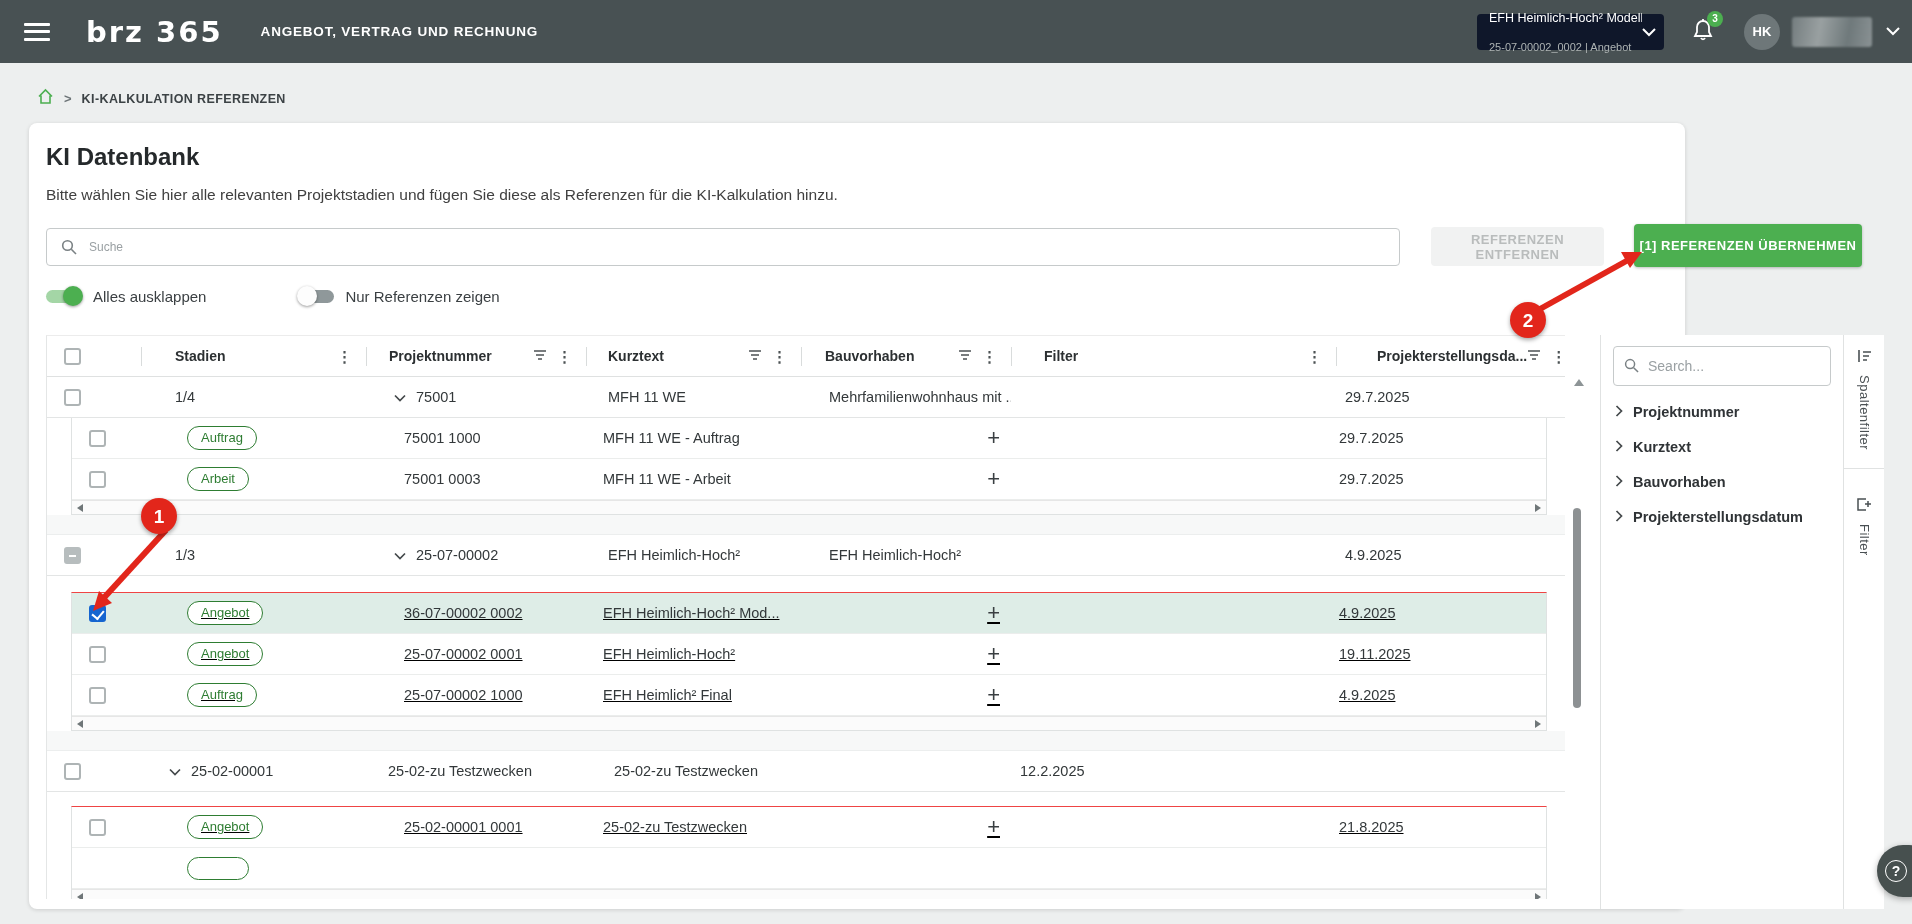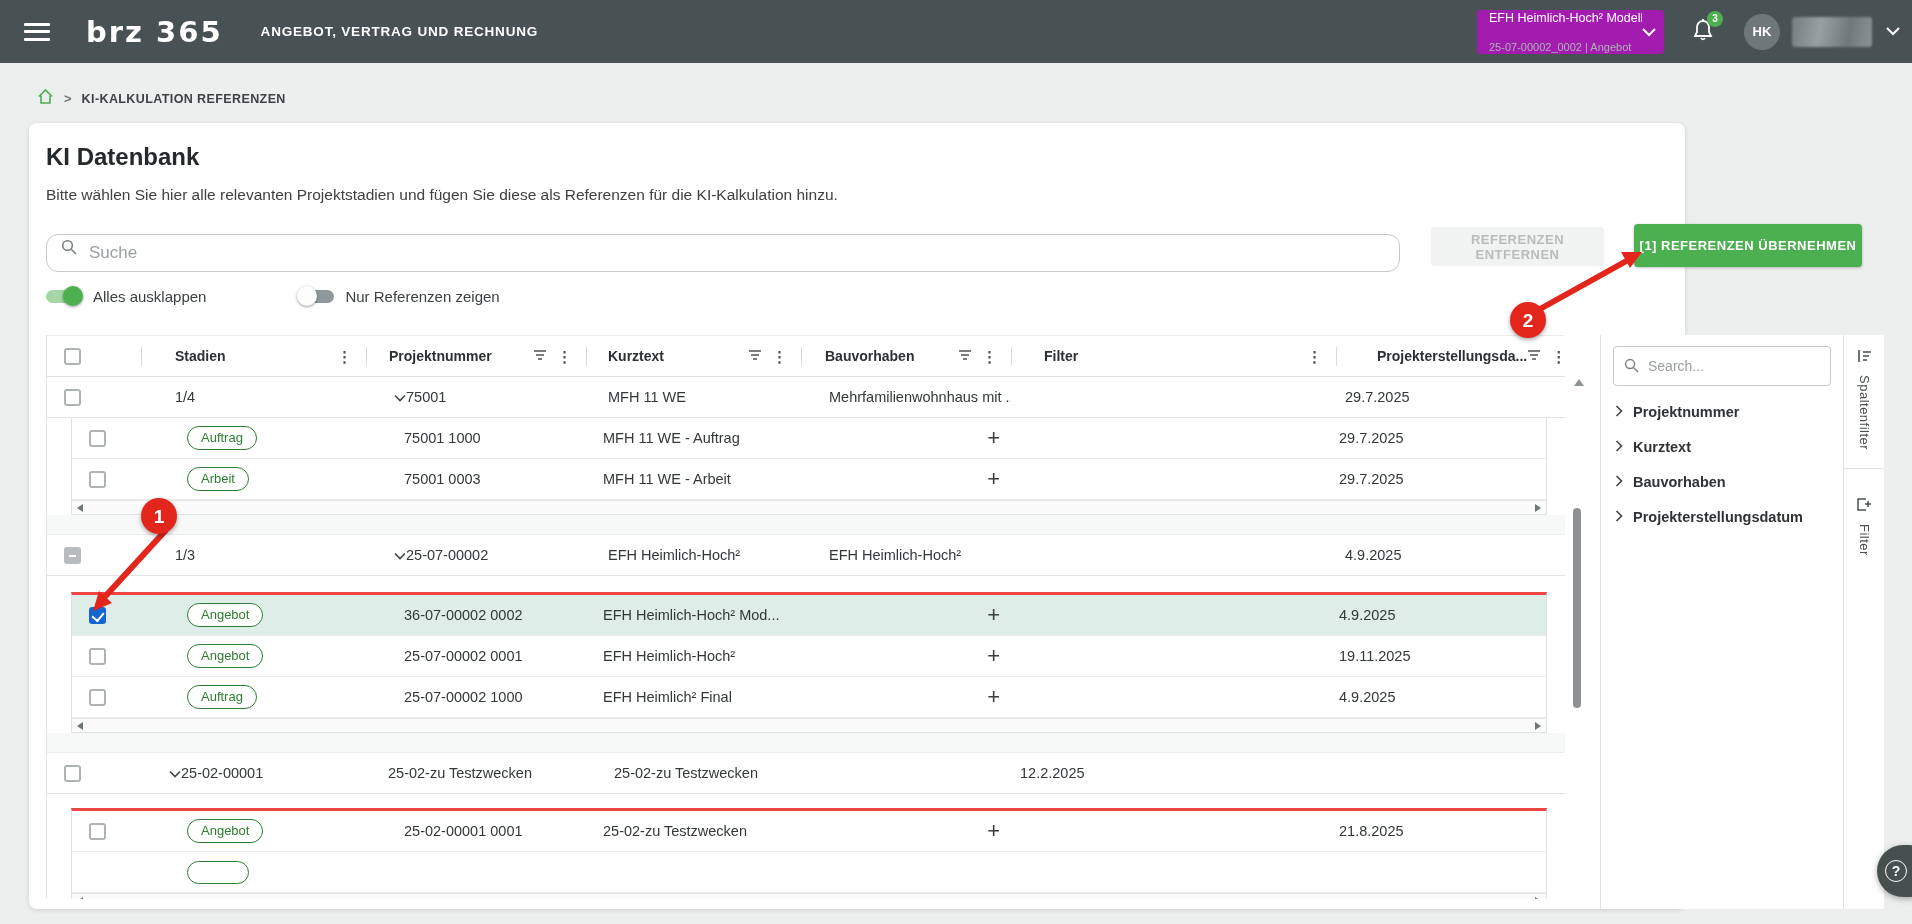--- a/index.html
+++ b/index.html
@@ -10,21 +10,21 @@
   
   .topbar { position:absolute; left:0; top:0; width:1912px; height:63px;
     background:#485153; display:flex; align-items:center; z-index:5; }
   .hamburger { width:26px; height:18px; margin-left:24px; display:flex; flex-direction:column;
     justify-content:space-between; cursor:pointer; }
   .hamburger span { display:block; height:3px; background:#fff; border-radius:1px; }
   .logo { color:#fff; font-size:29px; font-weight:800; letter-spacing:2px; margin-left:36px;
     font-family:"DejaVu Sans", sans-serif; }
   .app-title { color:#fff; font-size:13.5px; font-weight:700; letter-spacing:.8px; margin-left:38px; }
   .tb-spacer { flex:1; }
-  .proj-select { width:187px; height:44px; background:#a21caf; border-radius:4px; display:flex;
+  .proj-select { width:187px; height:36px; background:#0f172a; border-radius:4px; display:flex;
     align-items:center; padding:0 8px 0 12px; cursor:pointer; margin-right:28px; }
   .proj-select .txt { flex:1; overflow:hidden; }
   .proj-title { color:#fff; font-size:12.5px; white-space:nowrap; }
   .proj-sub { color:#aeb4b4; font-size:11px; margin-top:16px; white-space:nowrap; }
   .bell-wrap { position:relative; margin-right:30px; cursor:pointer; }
   .bell-badge { position:absolute; top:-7px; right:-9px; min-width:16px; height:16px; border-radius:8px;
     background:#4caf50; color:#fff; font-size:10px; font-weight:700; display:flex; align-items:center;
     justify-content:center; padding:0 3px; }
   .avatar { width:36px; height:36px; border-radius:50%; background:#6e7779; color:#fff; font-size:13px;
     font-weight:700; display:flex; align-items:center; justify-content:center; margin-right:12px; cursor:pointer; }
@@ -37,22 +37,22 @@
   .crumb-sep { color:#6d7477; font-size:13px; font-weight:700; }
   .crumb-text { color:#3c4245; font-size:12.5px; font-weight:700; letter-spacing:.4px; }
 
   
   .card { position:absolute; left:29px; top:123px; width:1656px; height:786px; background:#fff;
     border-radius:8px; box-shadow:0 1px 4px rgba(0,0,0,.14); }
   .page-title { position:absolute; left:17px; top:20px; font-size:24px; font-weight:700; color:#25292b; }
   .page-desc { position:absolute; left:17px; top:63px; font-size:15.5px; color:#404040; }
 
   .search-wrap { position:absolute; left:17px; top:105px; width:1354px; height:38px; }
-  .search-wrap input { width:100%; height:100%; border:1px solid #c6cacb; border-radius:12px;
-    padding:0 12px 0 42px; font-size:17px; color:#333; outline:none; font-family:inherit;margin-top:6px; }
+  .search-wrap input { width:100%; height:100%; border:1px solid #c6cacb; border-radius:4px;
+    padding:0 12px 0 42px; font-size:12px; color:#333; outline:none; font-family:inherit; }
   .search-wrap input::placeholder { color:#9aa0a3; }
   .search-icon { position:absolute; left:15px; top:11px; pointer-events:none; }
 
   .btn { position:absolute; border:none; border-radius:4px; font-size:13px; font-weight:700;
     letter-spacing:.5px; font-family:inherit; cursor:pointer; }
   .btn-remove { left:1402px; top:104px; width:173px; height:39px; background:#f1f2f2; color:#b9bcbc;
     cursor:default; }
   .btn-apply { left:1605px; top:101px; width:228px; height:43px; background:#4caf50; color:#fff;
     box-shadow:0 1px 3px rgba(0,0,0,.25); }
 
@@ -82,38 +82,38 @@
   .hicons { margin-left:auto; display:flex; align-items:center; gap:10px; padding-right:14px; }
   .dots { font-size:15px; color:#4c5254; font-weight:700; line-height:1; cursor:pointer; }
 
   .group-row { border-bottom:1px solid #e3e5e5; }
   .group-row .cell, .child-row .cell { display:flex; align-items:center; font-size:14.5px; color:#33383a;
     height:100%; white-space:nowrap; overflow:hidden; }
   .group-gap { height:20px; background:#f7f8f8; border-bottom:1px solid #eceeee; }
 
   .child-table { margin-left:24px; width:1476px; border:1px solid #dfe2e2; border-top:none; background:#fff; }
   .group:nth-child(2) .child-table { border-top:1px solid #dfe2e2; }
-  .group:not(:first-child) .child-table { margin-top:14px; border-top:3px solid #ef4444; }
+  .group:not(:first-child) .child-table { margin-top:14px; border-top:1px solid #ef4444;text-decoration:underline; }
   .group:nth-child(3) .child-table { margin-top:16px; }
   .child-table .trow { grid-template-columns:70px 225px 220px 215px 210px 325px 1fr; }
   .child-row { border-bottom:1px solid #ebedec; }
   .child-row.selected { background:#deede7; }
   .group:nth-child(2) .rows-pad { height:26px; }
   .hscroll { height:14px; background:#fbfbfb; border-top:1px solid #e6e6e6; position:relative; }
   .hs-left, .hs-right { position:absolute; top:3px; width:0; height:0; border-top:4px solid transparent;
     border-bottom:4px solid transparent; cursor:pointer; }
   .hs-left { left:5px; border-right:6px solid #6f7678; }
   .hs-right { right:5px; border-left:6px solid #6f7678; }
 
   
   .group-row .c1 { padding-left:17px; } .child-row .c1 { padding-left:17px; }
   .thead .c1 { padding-left:17px; }
   .group-row .c2 { padding-left:34px; } .child-row .c2 { padding-left:45px; }
   .thead .c2 .hlabel { margin-left:34px; }
-  .group-row .c3 { padding-left:28px; } .child-row .c3 { padding-left:37px; }
+  .group-row .c3 { padding-left:28px; gap:10px; } .child-row .c3 { padding-left:37px; }
   .thead .c3 .hlabel { margin-left:23px; }
   .group-row .c4 { padding-left:22px; } .child-row .c4 { padding-left:16px; }
   .thead .c4 .hlabel { margin-left:22px; }
   .group-row .c5 { padding-left:28px; } .child-row .c5 { justify-content:flex-end; padding-right:6px; }
   .thead .c5 .hlabel { margin-left:24px; }
   .thead .c6 .hlabel { margin-left:33px; }
   .group-row .c7 { padding-left:9px; } .child-row .c7 { padding-left:2px; }
   .thead .c7 .hlabel { margin-left:41px; }
 
   .badge { display:inline-block; border:1px solid #2e7d32; color:#2e7d32; border-radius:12px;

